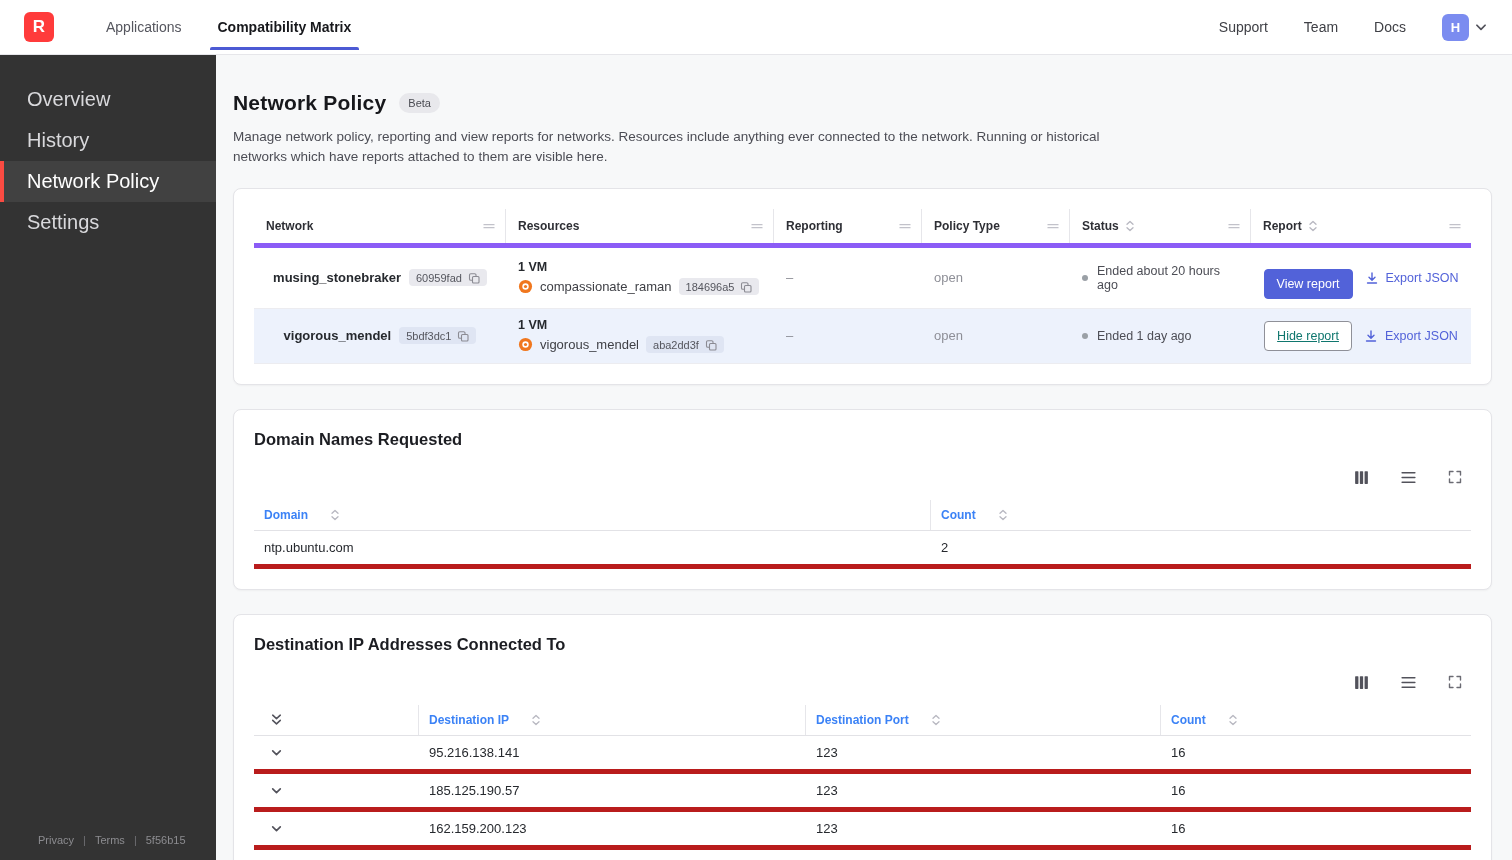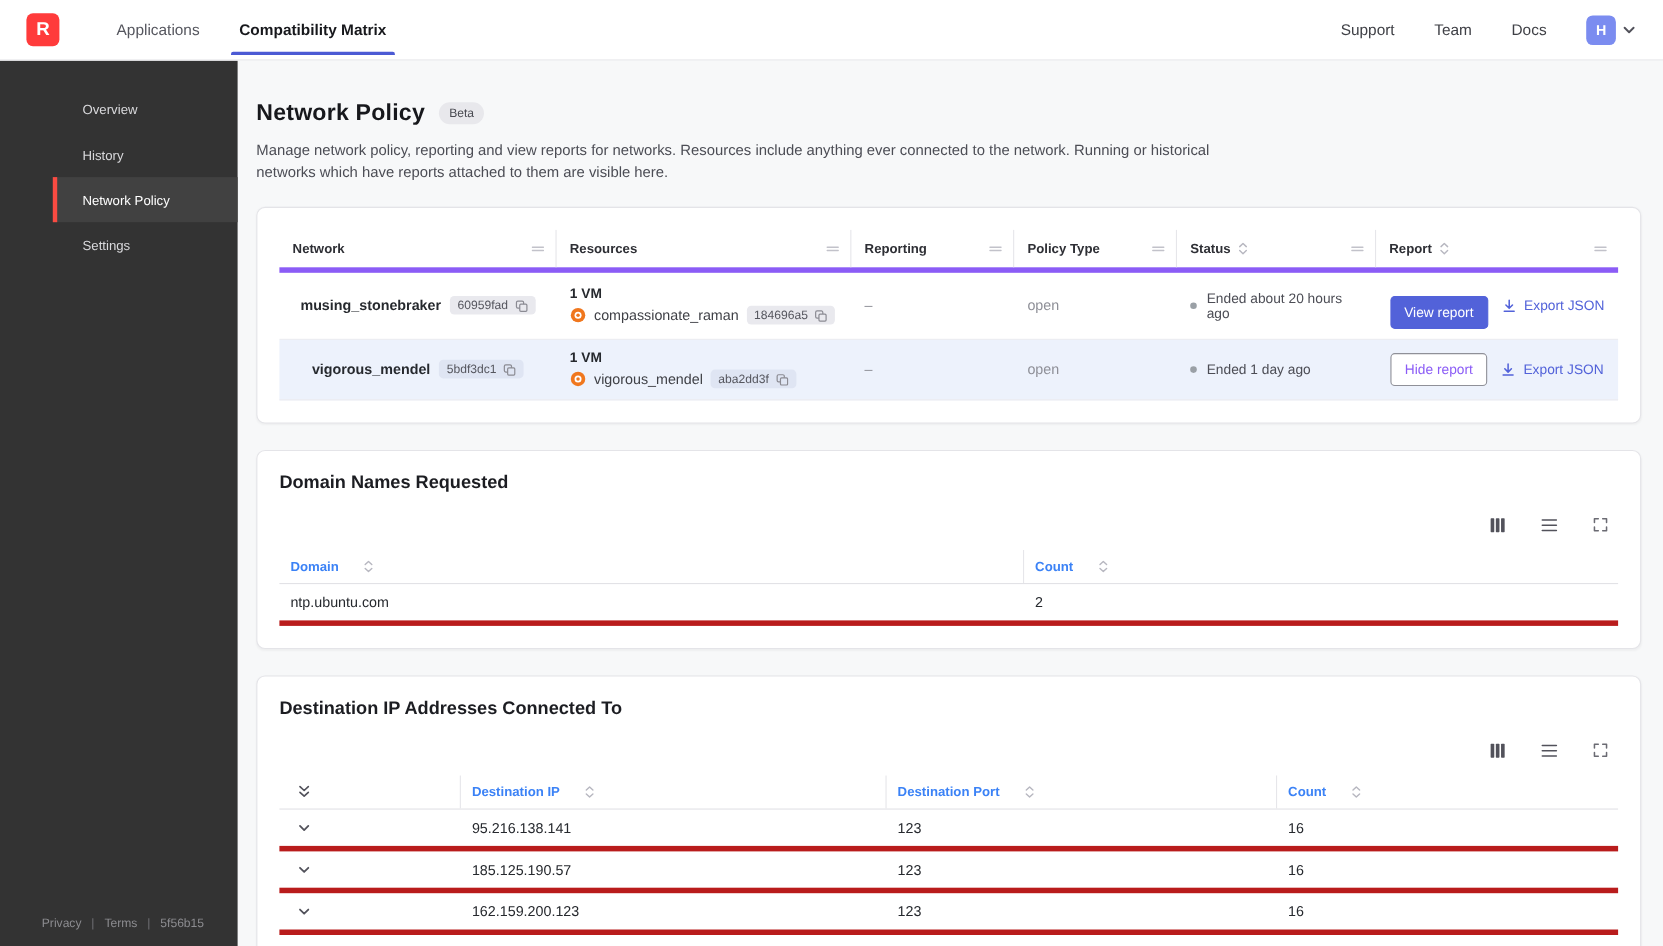--- a/index.html
+++ b/index.html
@@ -22,21 +22,21 @@
   .topbar-right { margin-left:auto; display:flex; align-items:center; gap:36px; }
   .toplink { font-size:14px; color:#3f4046; cursor:pointer; }
   .avatar-wrap { display:flex; align-items:center; gap:5px; cursor:pointer; }
   .avatar { width:27px; height:27px; border-radius:6px; background:#7b8cf0; color:#fff;
     font-size:13px; font-weight:bold; display:flex; align-items:center; justify-content:center; }
 
   
   .shell { display:flex; height:805px; }
   .sidebar { width:216px; background:#333333; display:flex; flex-direction:column; padding-top:24px; flex:none; }
   .side-item { height:41px; display:flex; align-items:center; padding-left:27px;
-    font-size:12px; color:#d9d9dc; cursor:pointer;margin-left:48px; }
+    font-size:20px; color:#d9d9dc; cursor:pointer; }
   .side-item.active { background:#414141; border-left:4px solid #fa4b42; padding-left:23px;
     color:#fff; }
   .side-footer { margin-top:auto; padding:14px 0 14px 38px; font-size:11px; color:#8c8c90;
     display:flex; align-items:center; gap:9px; }
   .side-footer .sep { color:#6f6f73; }
   .side-footer span { cursor:default; }
   .side-footer .lnk { cursor:pointer; }
 
   
   .main { flex:1; overflow:hidden; padding:36px 20px 0 17px; }
@@ -72,21 +72,21 @@
   .hl .pill { background:#dfe5f3; }
   .vm-count { font-weight:bold; font-size:12.5px; color:#26292e; }
   .res-line { display:flex; align-items:center; gap:7px; color:#3f4046;text-align:center; }
   .muted { color:#8e8f97; }
   .status-line { display:flex; align-items:center; gap:9px; font-size:12.5px; color:#4c4d55; }
   .dot { width:6px; height:6px; border-radius:50%; background:#9aa0a6; flex:none; }
   .report-cell { flex-direction:row; align-items:center; gap:12px; }
   .btn { font-size:12.5px; border-radius:4px; padding:7px 12px; cursor:pointer;
     font-family:inherit; white-space:nowrap; }
   .btn-primary { background:#5262d9; color:#fff; border:1px solid #5262d9;margin-top:12px; }
-  .btn-outline { background:#fff; color:#8b5cf6; border:1px solid #8f9098; }
+  .btn-outline { background:#fff; color:#0f766e; border:1px solid #8f9098;text-decoration:underline; }
   .export { display:inline-flex; align-items:center; gap:7px; color:#5262d9; font-size:12.5px;
     cursor:pointer; white-space:nowrap; }
 
   
   .card-title { font-size:16.5px; font-weight:bold; color:#1c1d22; }
   .toolbar { display:flex; justify-content:flex-end; align-items:center; gap:30px; margin-top:20px;
     padding-right:8px; }
   .tool { cursor:pointer; display:flex; }
 
   .dom-grid { display:grid; grid-template-columns:677px 1fr; }

